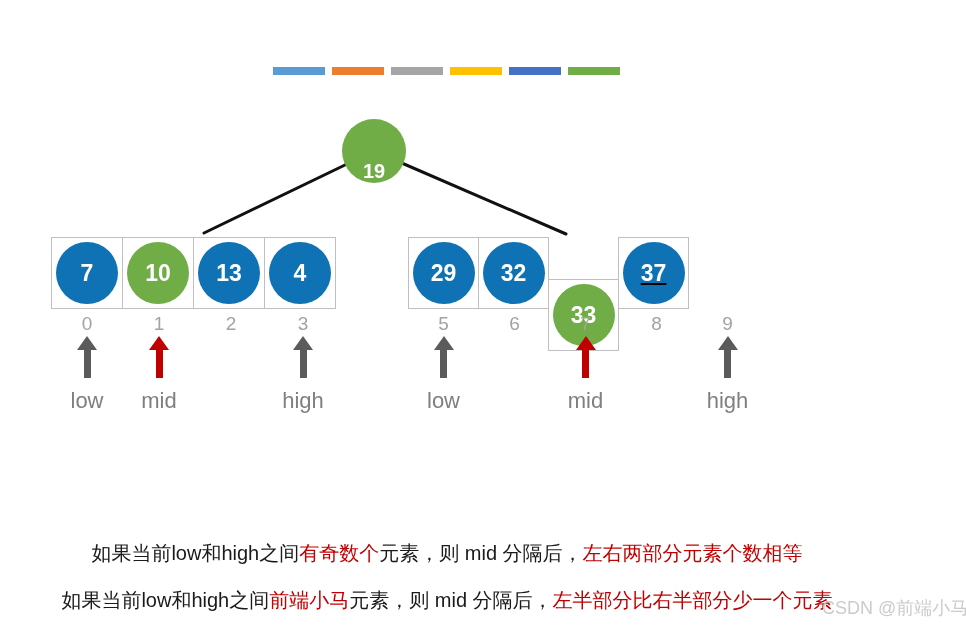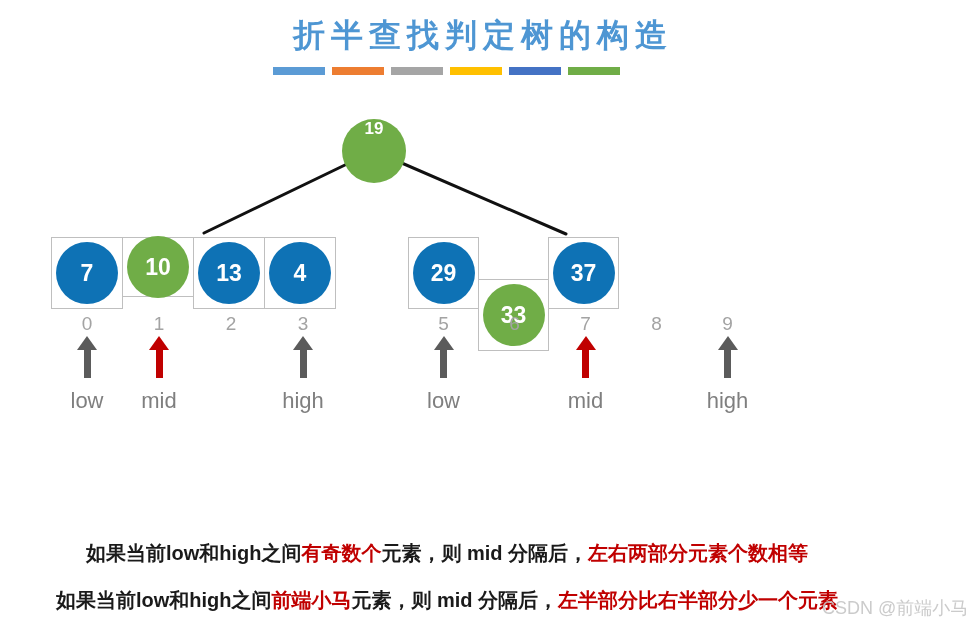--- a/index.html
+++ b/index.html
@@ -22,22 +22,22 @@
     position:absolute;top:67px;left:273px;
     display:flex;gap:7px;
   }
   .bar{display:block;width:52px;height:8px;}
   
   .tree-svg{position:absolute;top:0;left:0;z-index:1;}
   
   .root-node{
     position:absolute;left:342px;top:119px;width:64px;height:64px;
     border-radius:50%;
-    display:flex;align-items:flex-start;justify-content:center;
-    color:#ffffff;font-size:17px;font-weight:bold;
+    display:flex;align-items:flex-end;justify-content:center;
+    color:#ffffff;font-size:20px;font-weight:bold;
     z-index:2;
   }
   
   .array-row{position:absolute;display:flex;z-index:2;}
   .cell{
     box-sizing:border-box;
     border:1px solid #bfbfbf;
     display:flex;align-items:center;justify-content:center;
     background:#ffffff;
   }
@@ -72,36 +72,35 @@
     font-family:"DejaVu Serif","Liberation Serif",serif;
     font-style:italic;
     font-size:25px;color:#111111;
   }
   
   .notes{
     position:absolute;left:0;top:530px;width:894px;
   }
   .note-line{
     text-align:center;
-    font-size:20px;font-weight:bold;line-height:47px;
+    font-size:20px;font-weight:normal;line-height:47px;
     white-space:nowrap;
   }
   
   .watermark{
     position:absolute;left:822px;top:596px;
     color:rgba(197,197,197,0.9);
     font-size:18px;z-index:5;white-space:nowrap;
   }
 </style>
 </head>
 <body>
 
 <div class="canvas">
 
-  <div class="title" style="color: rgb(78, 150, 211);">折半查找判定树的构造</div>
 
   <div class="bars">
       <span class="bar" style="background: rgb(91, 155, 213);"></span>
       <span class="bar" style="background: rgb(237, 125, 49);"></span>
       <span class="bar" style="background: rgb(165, 165, 165);"></span>
       <span class="bar" style="background: rgb(255, 192, 0);"></span>
       <span class="bar" style="background: rgb(68, 114, 196);"></span>
       <span class="bar" style="background: rgb(112, 173, 71);"></span>
     </div>
 
@@ -111,45 +110,48 @@
   </svg>
 
   <div class="root-node" style="background: rgb(112, 173, 71);">
     <span>19</span>
   </div>
 
   <div class="array-row" id="left-array" style="left: 51px; top: 237px;">
       <div class="cell" style="width: 72px; height: 72px;">
         <div class="node-circle" style="background: rgb(14, 114, 181);">7</div>
       </div>
-      <div class="cell" style="width: 72px; height: 60px; justify-content: center;">
+      <div class="cell" style="width: 72px; height: 72px; justify-content: center;">
         <div class="node-circle" style="background: rgb(112, 173, 71);">10</div>
       </div>
       <div class="cell" style="width: 72px; height: 72px;">
         <div class="node-circle" style="background: rgb(14, 114, 181);">13</div>
       </div>
       <div class="cell" style="width: 72px; height: 72px;">
         <div class="node-circle" style="background: rgb(14, 114, 181);">4</div>
       </div>
     </div>
   <div class="index-row" id="left-indices" style="left: 51px; top: 313px;">
       <div class="index-cell" style="width: 72px;">0</div>
       <div class="index-cell" style="width: 72px;">1</div>
       <div class="index-cell" style="width: 72px;">2</div>
       <div class="index-cell" style="width: 72px;">3</div>
     </div>
 
   <div class="array-row" id="right-array" style="left: 408px; top: 237px; border-radius: 12px;">
       <div class="cell" style="width: 71px; height: 72px;">
         <div class="node-circle" style="background: rgb(14, 114, 181);">29</div>
       </div>
+      <div class="cell" style="width: 71px; height: 72px;">
+        <div class="node-circle" style="background: rgb(14, 114, 181);">32</div>
+      </div>
       <div class="cell" style="width: 71px; height: 72px; margin-top: 42px;">
         <div class="node-circle" style="background: rgb(112, 173, 71);">33</div>
       </div>
-      <div class="cell" style="width: 71px; height: 72px;">
+      <div class="cell" style="width: 71px; height: 72px; text-decoration: underline;">
         <div class="node-circle" style="background: rgb(14, 114, 181);">37</div>
       </div>
     </div>
   <div class="index-row" id="right-indices" style="left: 408px; top: 313px;">
       <div class="index-cell" style="width: 71px;">5</div>
       <div class="index-cell" style="width: 71px;">6</div>
       <div class="index-cell" style="width: 71px;">7</div>
       <div class="index-cell" style="width: 71px;">8</div>
       <div class="index-cell" style="width: 71px;">9</div>
     </div>

